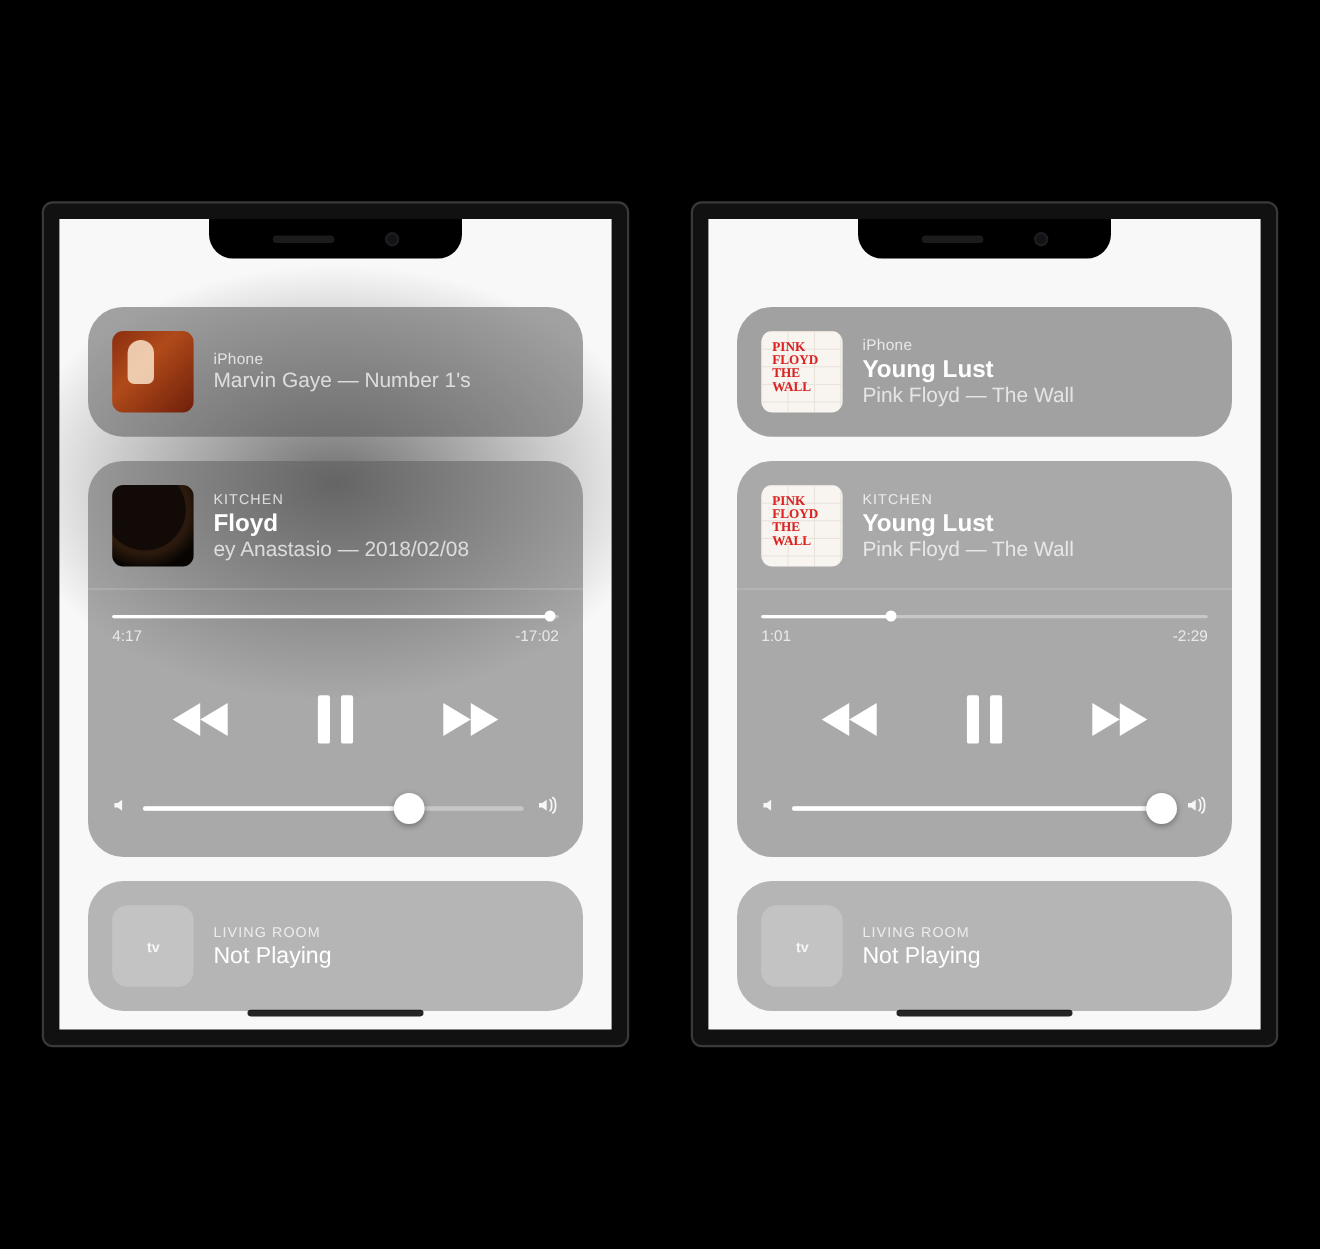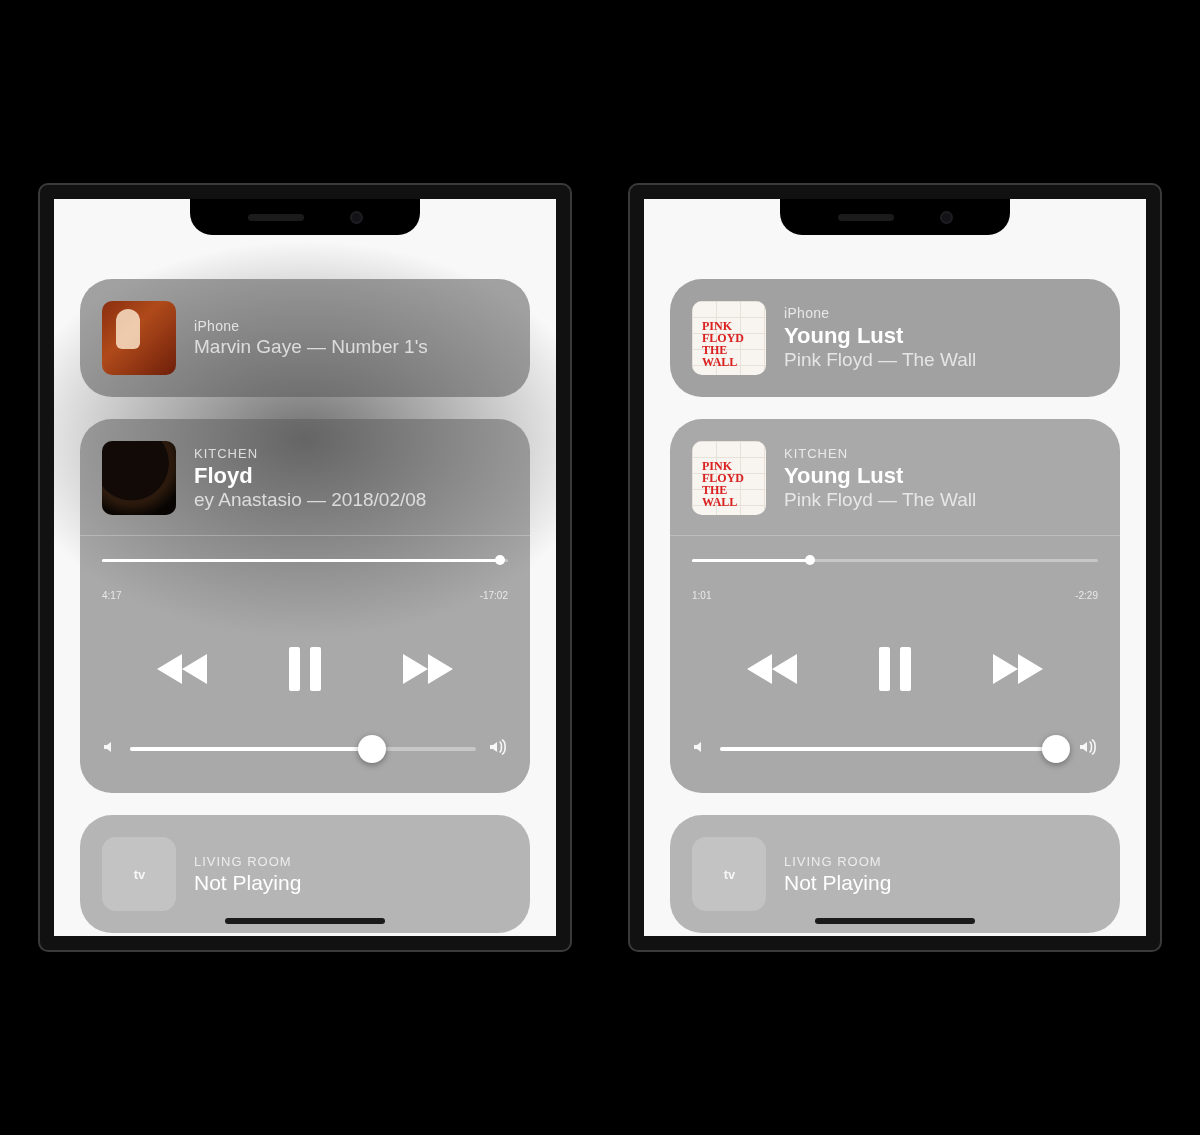--- a/index.html
+++ b/index.html
@@ -88,21 +88,21 @@
   }
   .art.wall::before{
     content:""; position:absolute; inset:0;
     background-image:
       linear-gradient(#d9d2c8 1px, transparent 1px),
       linear-gradient(90deg,#d9d2c8 1px, transparent 1px);
     background-size: 24px 16px, 24px 16px;
     opacity:.55;
   }
   .art.wall .label{
-    position:absolute; top:19px; left:10px; font-size:12px; line-height:12px;
+    position:absolute; top:8px; left:10px; font-size:12px; line-height:12px;
     color:#d22; font-weight:800; font-family: Georgia, serif;
     text-shadow:0 0 1px rgba(0,0,0,.1);
     white-space:pre;
   }
 
   .art.atv{
     width:74px;height:74px;border-radius:14px;
     background: rgba(255,255,255,0.20);
     display:flex;align-items:center;justify-content:center;
     color:#fff;font-size:13px;font-weight:600;
@@ -124,21 +124,21 @@
     font-size: 19px; color: rgba(255,255,255,0.72);
     white-space: nowrap; overflow:hidden; text-overflow: ellipsis;
   }
 
   .divider{height:1px;background:rgba(255,255,255,0.25);margin:20px -22px 14px;}
 
   .scrubber{position:relative;height:20px;}
   .scrub-track{position:absolute;top:9px;left:0;right:0;height:3px;background:rgba(255,255,255,0.35);border-radius:2px;}
   .scrub-fill{position:absolute;top:9px;left:0;height:3px;background:#fff;border-radius:2px;}
   .scrub-knob{position:absolute;top:5px;width:10px;height:10px;background:#fff;border-radius:50%;margin-left:-5px;}
-  .times{display:flex;justify-content:space-between;font-size:10px;color:rgba(255,255,255,0.75);margin-top:20px;align-items:flex-end;}
+  .times{display:flex;justify-content:space-between;font-size:14px;color:rgba(255,255,255,0.75);margin-top:0;align-items:flex-end;}
 
   .controls{
     display:flex; justify-content:center; align-items:center;
     gap:76px; margin:44px 0 46px;
   }
   .ctrl{color:#fff; display:flex;align-items:center;justify-content:center;}
   .ctrl svg{display:block;}
 
   .volume{display:flex;align-items:center;gap:12px;}
   .vicon{color:rgba(255,255,255,0.9);}

